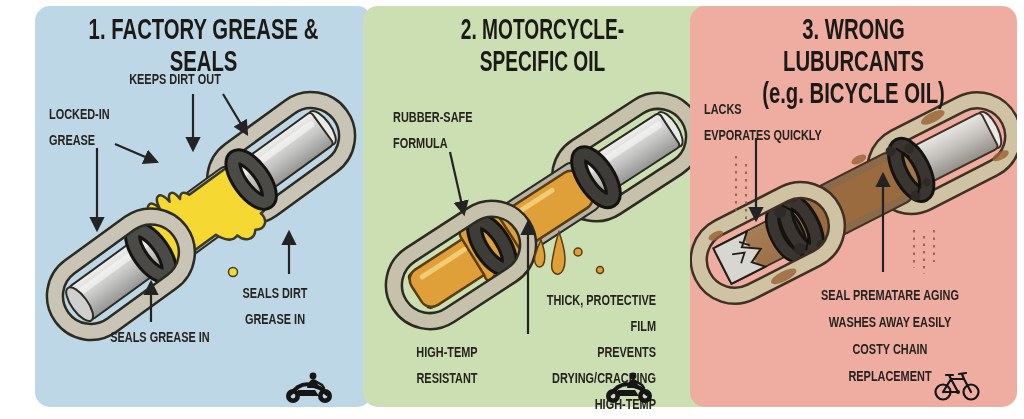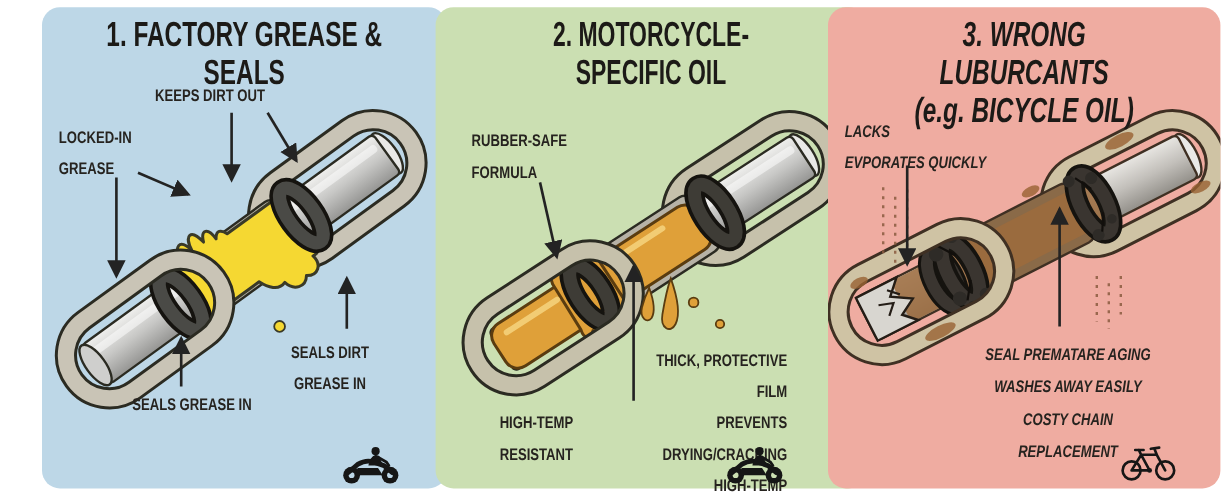--- a/index.html
+++ b/index.html
@@ -153,21 +153,21 @@
     <circle cx="42" cy="26" r="7" fill="#161616"></circle>
       <circle cx="42" cy="26" r="2.4" fill="#cbdfb2"></circle>
     <path d="M7,24 L15,17 Q22,13 28,15 L37,18 L44,24" stroke="#161616" stroke-width="4" fill="none" stroke-linecap="round"></path>
     <path d="M15,20 h17 l4,6 h-23 z" fill="#161616"></path>
     <circle cx="30" cy="6" r="3.4" fill="#161616"></circle>
     <path d="M24,18 Q25,11 30,9 L33,10 Q34,14 37,18 Z" fill="#161616"></path>
     <path d="M32,11 L39,15 L41,18" stroke="#161616" stroke-width="2.4" fill="none" stroke-linecap="round"></path>
   </svg>
 </section>
 
-<section class="panel" id="panel3" style="background-color: rgb(239, 172, 161); font-style: italic;">
+<section class="panel" id="panel3" style="background-color: rgb(239, 172, 161);">
   <svg class="art" viewBox="0 0 295 401">
     <defs>
       <marker id="mh-p3" markerWidth="8" markerHeight="8" refX="6" refY="3.5" orient="auto">
         <path d="M0,0 L7,3.5 L0,7 Z" fill="#232323"></path>
       </marker>
       <linearGradient id="pg3" x1="0" y1="-22" x2="0" y2="22" gradientUnits="userSpaceOnUse">
         <stop offset="0" stop-color="#eceae6"></stop>
           <stop offset=".5" stop-color="#c2bfba"></stop>
           <stop offset="1" stop-color="#8d8a84"></stop>
       </linearGradient>

